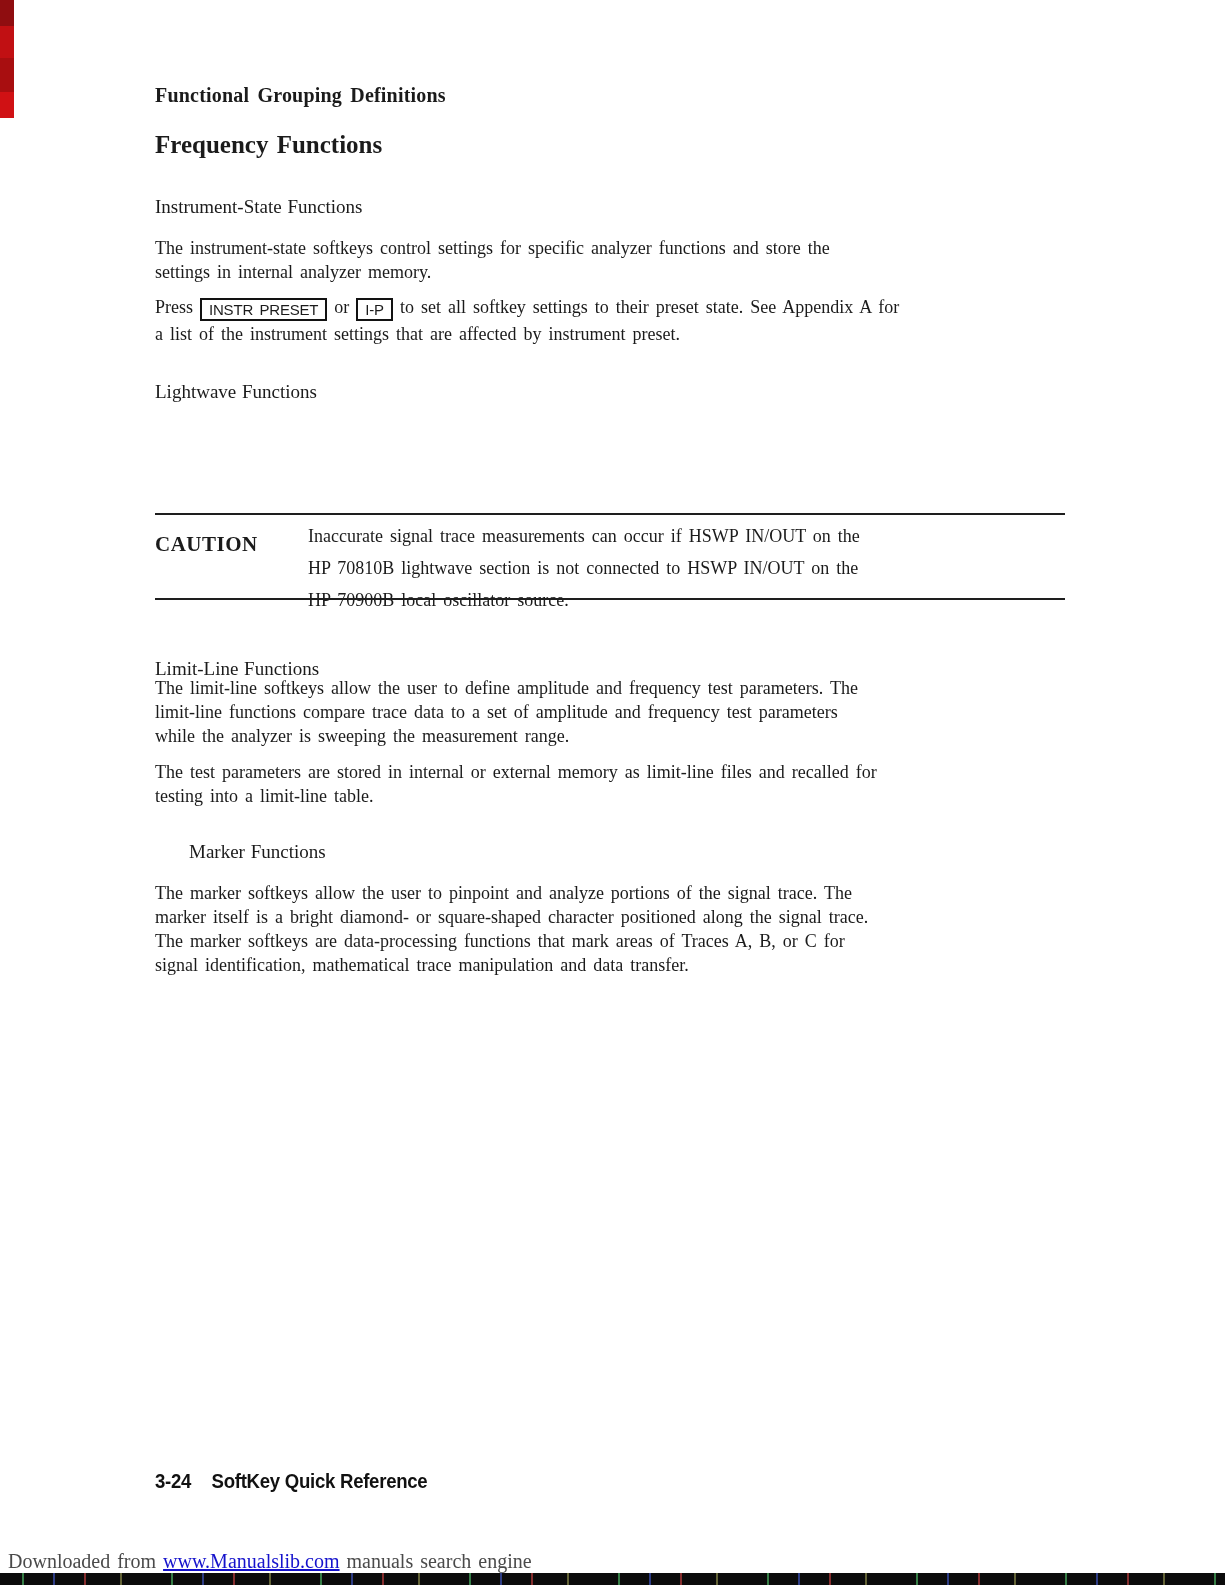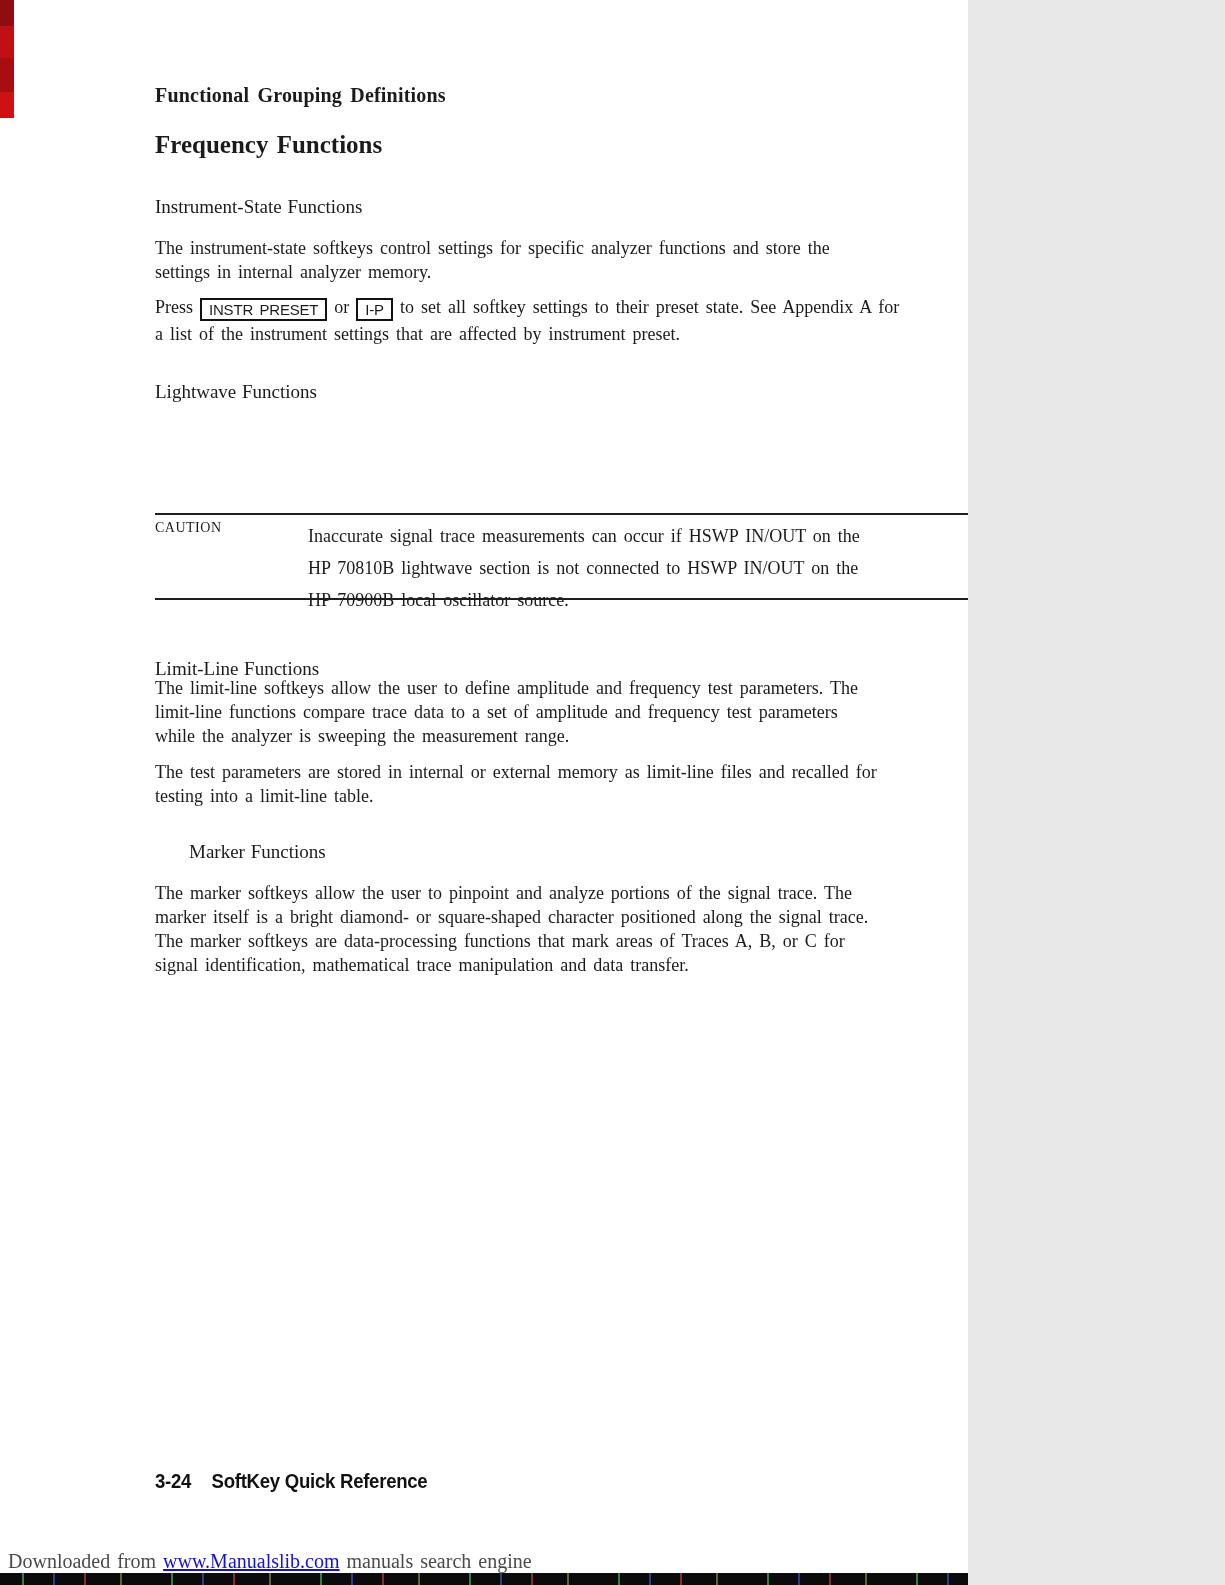--- a/index.html
+++ b/index.html
@@ -1,18 +1,18 @@
 <!DOCTYPE html>
 <html><head>
 <meta charset="utf-8">
 <style>
   html,body{margin:0;padding:0;background:#e8e8e8;}
   .page{
     position:relative;
-    width:968px;height:1585px;
+    width:1225px;height:1585px;
     background:#ffffff;
     overflow:hidden;
     font-family:"Liberation Serif", serif;
     color:#1b1b1b;
   }
   
   .red-bar{
     position:absolute;left:0;top:0;width:14px;height:118px;
     background:linear-gradient(180deg,#8f0d10 0 26px,#c11013 26px 58px,#a80e10 58px 92px,#d01114 92px 118px);
   }
@@ -39,21 +39,21 @@
   .p1{top:236px;}
   .p2{top:294px;line-height:27px;}
   .p3{top:419px;line-height:26px;}
   .p4{top:676px;}
   .p5{top:760px;}
   .p6{top:881px;}
   .rule{position:absolute;left:155px;width:910px;height:2px;background:#1e1e1e;}
   .rule-top{top:513px;}
   .rule-bottom{top:598px;}
   .caution{top:520px;display:flex;}
-  .caution-label{width:153px;flex:0 0 153px;font-size:14px;font-weight:normal;letter-spacing:.5px;}
+  .caution-label{width:153px;flex:0 0 153px;font-size:21px;font-weight:bold;letter-spacing:.5px;margin-top:12px;}
   .caution-text{font-size:18px;line-height:32px;white-space:pre-line;word-spacing:2.5px;}
   
   .seg-keycap{
     display:inline-block;
     font-family:"Liberation Sans", sans-serif;
     font-size:15px;line-height:19px;
     border:2px solid #121212;border-radius:0;
     padding:0 7px;vertical-align:-2px;
     letter-spacing:-.2px;white-space:nowrap;
   }

